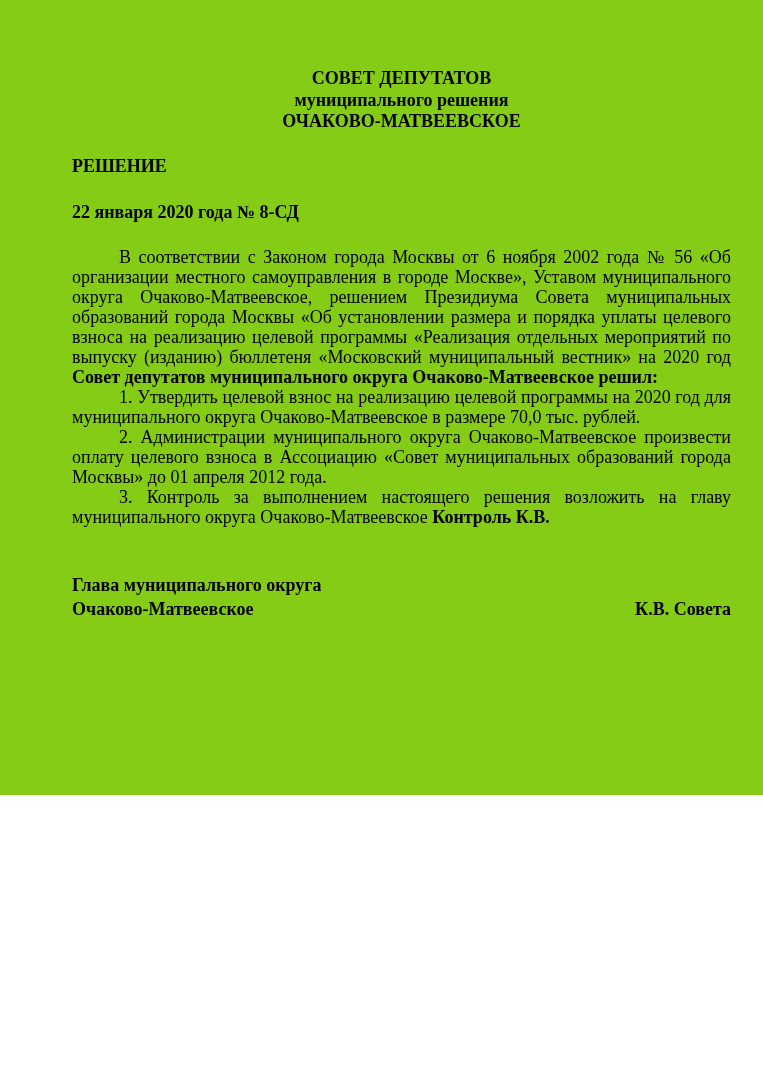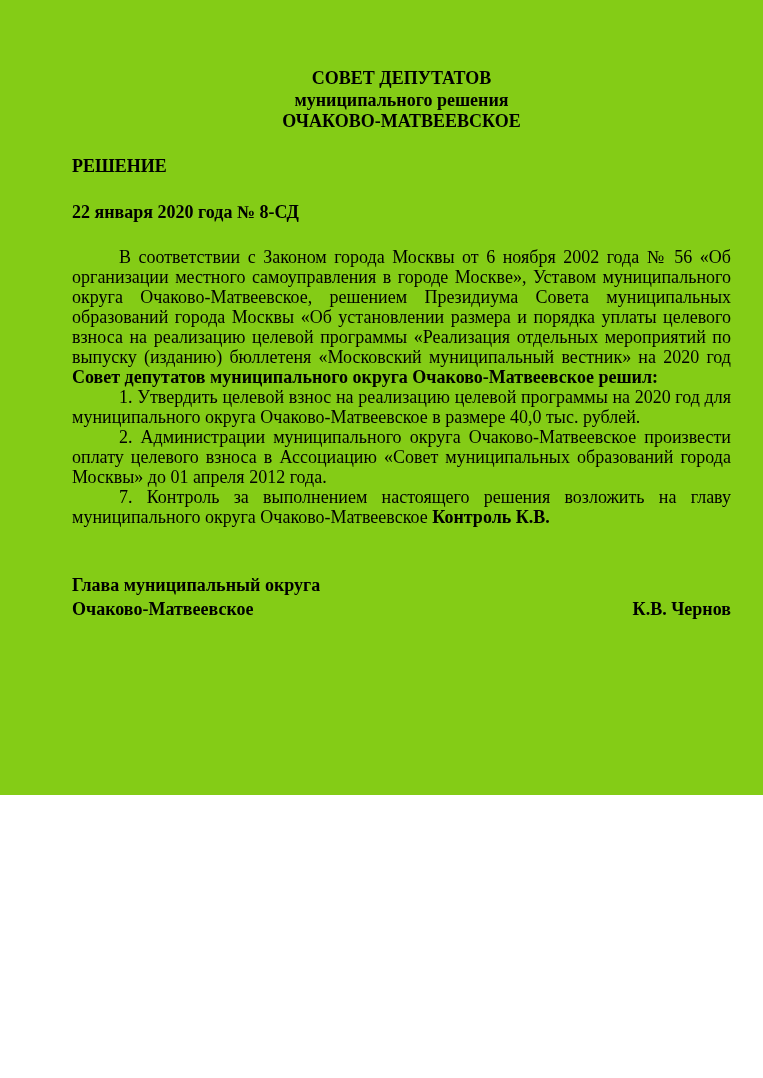--- a/index.html
+++ b/index.html
@@ -75,28 +75,28 @@
   </div>
 
   <div class="doc-type">РЕШЕНИЕ</div>
 
   <div class="doc-date">22 января 2020 года № 8-СД</div>
 
 
   <div class="doc-body">
     <p class="para"><span>В соответствии с Законом города Москвы от 6 ноября 2002 года № 56 «Об организации местного самоуправления в городе Москве», Уставом муниципального округа Очаково-Матвеевское, решением Президиума Совета муниципальных образований города Москвы «Об установлении размера и порядка уплаты целевого взноса на реализацию целевой программы «Реализация отдельных мероприятий по выпуску (изданию) бюллетеня «Московский муниципальный вестник» на 2020 год </span><span class="b">Совет депутатов муниципального округа Очаково-Матвеевское решил:</span></p>
 
-    <p class="para">1. Утвердить целевой взнос на реализацию целевой программы на 2020 год для муниципального округа Очаково-Матвеевское в размере 40,0 тыс. рублей.</p>
+    <p class="para">1. Утвердить целевой взнос на реализацию целевой программы на 2020 год для муниципального округа Очаково-Матвеевское в размере 70,0 тыс. рублей.</p>
 
     <p class="para">2. Администрации муниципального округа Очаково-Матвеевское произвести оплату целевого взноса в Ассоциацию «Совет муниципальных образований города Москвы» до 01 апреля 2012 года.</p>
 
-    <p class="para"><span>7. Контроль за выполнением настоящего решения возложить на главу муниципального округа Очаково-Матвеевское </span><span class="b">Контроль К.В.</span></p>
+    <p class="para"><span>3. Контроль за выполнением настоящего решения возложить на главу муниципального округа Очаково-Матвеевское </span><span class="b">Контроль К.В.</span></p>
   </div>
 
   <div class="signature">
-    <div>Глава муниципальный округа</div>
+    <div>Глава муниципального округа</div>
     <div class="sig-row">
       <span>Очаково-Матвеевское</span>
-      <span>К.В. Чернов</span>
+      <span>К.В. Совета</span>
     </div>
   </div>
 
 </div>
 
 </body></html>

